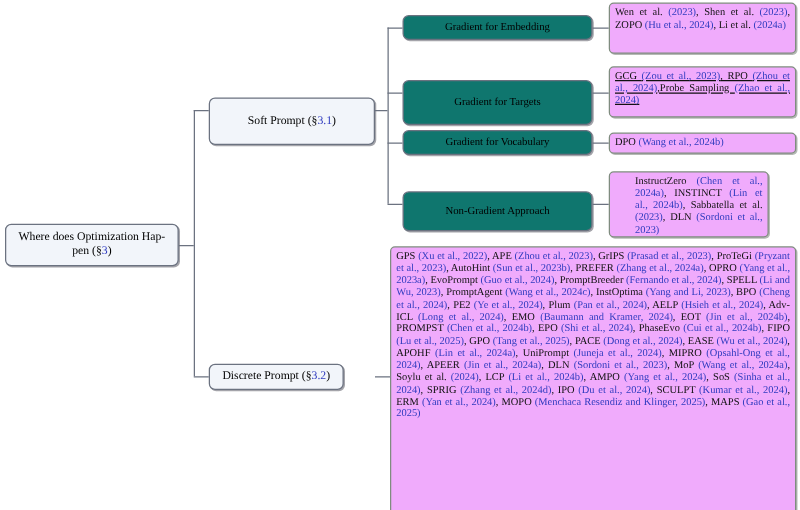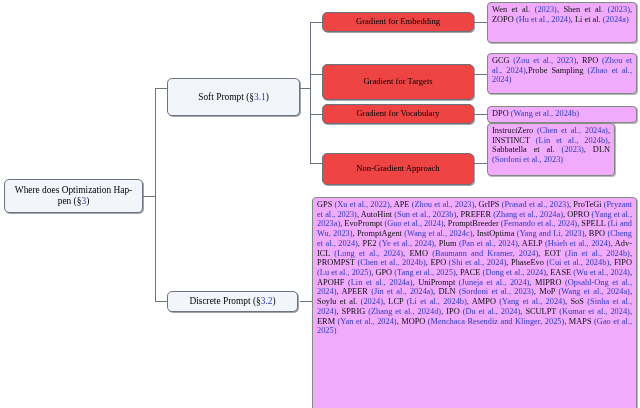--- a/index.html
+++ b/index.html
@@ -16,21 +16,21 @@
     display:flex;align-items:center;justify-content:center;
     text-align:center;line-height:1.12;
     box-shadow:1px 1px 0 rgba(90,90,100,.55);
   }
   .node.root,.node.lvl2{
     background:#f2f5fa;
     font-size:9.4px;
     padding:2px 4px;
   }
   .node.lvl3{
-    background:#ef4444;
+    background:#0f766e;
     font-size:8.6px;
     padding:2px 3px;
     justify-content:center;
   }
   .leaf{
     position:absolute;box-sizing:border-box;
     border:1px solid #7f8c7f;border-radius:4px;
     background:#f0abfc;
     font-size:8.35px;line-height:1.165;
     padding:2px 4px 2px 4px;
@@ -95,33 +95,33 @@
 
   <div class="edge h" style="left:474px;top:22px;width:13px;"></div>
   <div class="edge h" style="left:474px;top:74px;width:13px;"></div>
   <div class="edge h" style="left:474px;top:114px;width:13px;"></div>
   <div class="edge h" style="left:474px;top:163px;width:13px;"></div>
 
   <div class="leaf" style="left:487px;top:2px;width:150px;height:41px;">
     <span><span class="meth">Wen et al. </span><span class="cite">(2023)</span><span class="meth">, Shen et al. </span><span class="cite">(2023)</span><span class="meth">, ZOPO </span><span class="cite">(Hu et al., 2024)</span><span class="meth">, Li et al. </span><span class="cite">(2024a)</span></span>
   </div>
 
-  <div class="leaf" style="left:487px;top:53px;width:150px;height:41px;">
+  <div class="leaf" style="left:487px;top:53px;width:150px;height:41px;text-decoration:underline;">
     <span><span class="meth">GCG </span><span class="cite">(Zou et al., 2023)</span><span class="meth">, RPO </span><span class="cite">(Zhou et al., 2024)</span><span class="meth">,Probe Sampling </span><span class="cite">(Zhao et al., 2024)</span></span>
   </div>
 
   <div class="leaf" style="left:487px;top:106px;width:150px;height:17px;">
     <span><span class="meth">DPO </span><span class="cite">(Wang et al., 2024b)</span></span>
   </div>
 
-  <div class="leaf" style="left:487px;top:123px;width:128px;height:53px;">
+  <div class="leaf" style="left:487px;top:137px;width:128px;height:53px;padding-left:20px;">
     <span><span class="meth">InstructZero </span><span class="cite">(Chen et al., 2024a)</span><span class="meth">, INSTINCT </span><span class="cite">(Lin et al., 2024b)</span><span class="meth">, Sabbatella et al. </span><span class="cite">(2023)</span><span class="meth">, DLN </span><span class="cite">(Sordoni et al., 2023)</span></span>
   </div>
 
-  <div class="node lvl2" style="left:167px;top:291px;width:131px;height:21px;">
+  <div class="node lvl2" style="left:167px;top:291px;width:108px;height:21px;">
     <span>
       <span>Discrete Prompt (§</span><span class="sec">3.2</span><span>)</span>
     </span>
   </div>
 
   <div class="edge h" style="left:300px;top:301px;width:12px;"></div>
 
   <div class="leaf" style="left:312px;top:197px;width:325px;height:233px;">
     <span><span class="meth">GPS </span><span class="cite">(Xu et al., 2022)</span><span class="meth">, APE </span><span class="cite">(Zhou et al., 2023)</span><span class="meth">, GrIPS </span><span class="cite">(Prasad et al., 2023)</span><span class="meth">, ProTeGi </span><span class="cite">(Pryzant et al., 2023)</span><span class="meth">, AutoHint </span><span class="cite">(Sun et al., 2023b)</span><span class="meth">, PREFER </span><span class="cite">(Zhang et al., 2024a)</span><span class="meth">, OPRO </span><span class="cite">(Yang et al., 2023a)</span><span class="meth">, EvoPrompt </span><span class="cite">(Guo et al., 2024)</span><span class="meth">, PromptBreeder </span><span class="cite">(Fernando et al., 2024)</span><span class="meth">, SPELL </span><span class="cite">(Li and Wu, 2023)</span><span class="meth">, PromptAgent </span><span class="cite">(Wang et al., 2024c)</span><span class="meth">, InstOptima </span><span class="cite">(Yang and Li, 2023)</span><span class="meth">, BPO </span><span class="cite">(Cheng et al., 2024)</span><span class="meth">, PE2 </span><span class="cite">(Ye et al., 2024)</span><span class="meth">, Plum </span><span class="cite">(Pan et al., 2024)</span><span class="meth">, AELP </span><span class="cite">(Hsieh et al., 2024)</span><span class="meth">, Adv-ICL </span><span class="cite">(Long et al., 2024)</span><span class="meth">, EMO </span><span class="cite">(Baumann and Kramer, 2024)</span><span class="meth">, EOT </span><span class="cite">(Jin et al., 2024b)</span><span class="meth">, PROMPST </span><span class="cite">(Chen et al., 2024b)</span><span class="meth">, EPO </span><span class="cite">(Shi et al., 2024)</span><span class="meth">, PhaseEvo </span><span class="cite">(Cui et al., 2024b)</span><span class="meth">, FIPO </span><span class="cite">(Lu et al., 2025)</span><span class="meth">, GPO </span><span class="cite">(Tang et al., 2025)</span><span class="meth">, PACE </span><span class="cite">(Dong et al., 2024)</span><span class="meth">, EASE </span><span class="cite">(Wu et al., 2024)</span><span class="meth">, APOHF </span><span class="cite">(Lin et al., 2024a)</span><span class="meth">, UniPrompt </span><span class="cite">(Juneja et al., 2024)</span><span class="meth">, MIPRO </span><span class="cite">(Opsahl-Ong et al., 2024)</span><span class="meth">, APEER </span><span class="cite">(Jin et al., 2024a)</span><span class="meth">, DLN </span><span class="cite">(Sordoni et al., 2023)</span><span class="meth">, MoP </span><span class="cite">(Wang et al., 2024a)</span><span class="meth">, Soylu et al. </span><span class="cite">(2024)</span><span class="meth">, LCP </span><span class="cite">(Li et al., 2024b)</span><span class="meth">, AMPO </span><span class="cite">(Yang et al., 2024)</span><span class="meth">, SoS </span><span class="cite">(Sinha et al., 2024)</span><span class="meth">, SPRIG </span><span class="cite">(Zhang et al., 2024d)</span><span class="meth">, IPO </span><span class="cite">(Du et al., 2024)</span><span class="meth">, SCULPT </span><span class="cite">(Kumar et al., 2024)</span><span class="meth">, ERM </span><span class="cite">(Yan et al., 2024)</span><span class="meth">, MOPO </span><span class="cite">(Menchaca Resendiz and Klinger, 2025)</span><span class="meth">, MAPS </span><span class="cite">(Gao et al., 2025)</span></span>
   </div>

